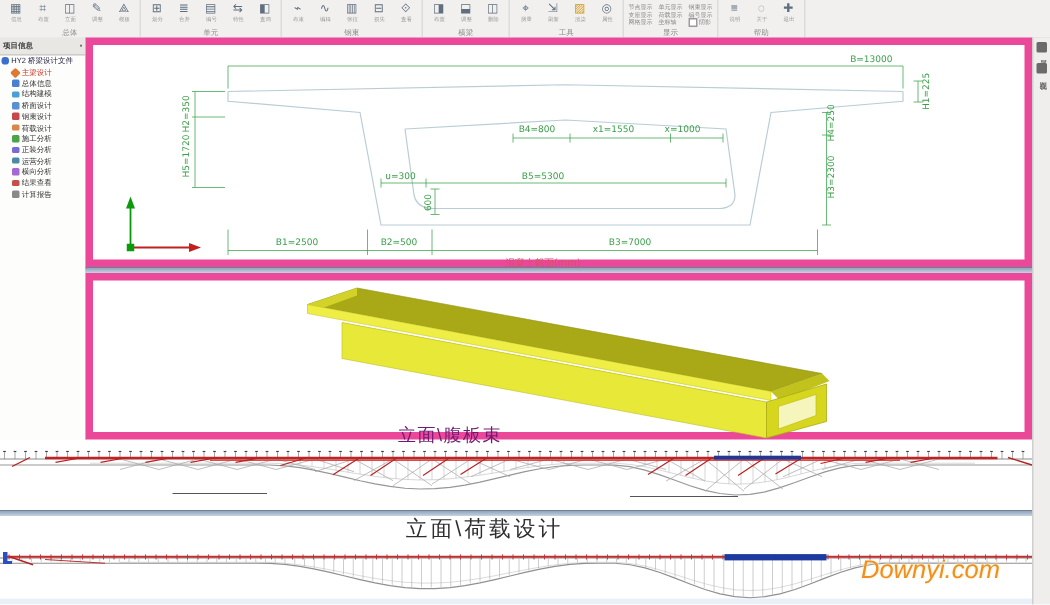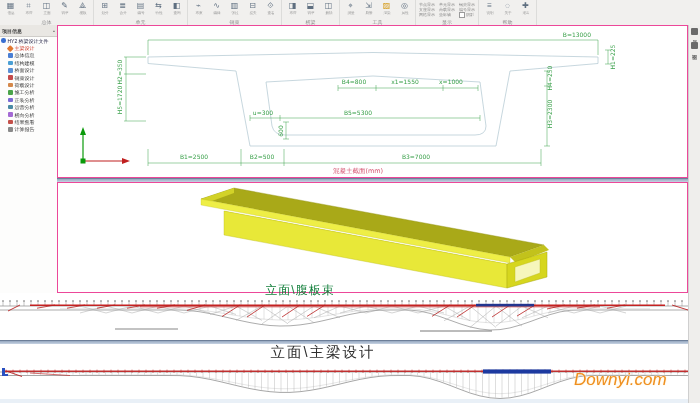--- a/index.html
+++ b/index.html
@@ -29,37 +29,37 @@
   #sb-title{font-size:5px;font-weight:bold;color:#444;}
   #sb-pin{font-size:5px;color:#666;}
   .trow{display:flex;align-items:center;gap:2px;padding:0 1px;height:7.4px;
         white-space:nowrap;overflow:hidden;cursor:pointer;}
   .trow .sq{width:4.5px;height:4.5px;flex:none;border-radius:1px;}
   .ttext{font-size:5px;color:#333;}
   .troot .ttext{color:#224;}
   .tsel .ttext{color:#cc3322;}
   .tind{margin-left:7px;}
   
-  .panel{position:absolute;background:#fff;border:1px solid #ec4899;box-sizing:border-box;}
+  .panel{position:absolute;background:#fff;border:5px solid #ec4899;box-sizing:border-box;}
   #panel-section{left:57px;top:25px;width:631px;height:153px;}
   #panel-3d{left:57px;top:182px;width:631px;height:111px;}
   .splitter{position:absolute;height:4px;background:linear-gradient(#95a7bf,#c7d3e3);
             border-top:1px solid #6d7f99;box-sizing:border-box;}
   #split1{left:57px;top:178px;width:643px;}
   #split2{left:0;top:340px;width:700px;}
   
   #rightbar{position:absolute;right:0;top:25px;width:12px;height:378px;background:#efeeec;
             border-left:1px solid #cfcfcf;box-sizing:border-box;display:flex;
             flex-direction:column;align-items:center;padding-top:3px;gap:4px;}
   .rtab{display:flex;flex-direction:column;align-items:center;cursor:pointer;}
   .rtab .ric{width:7px;height:7px;background:#6a6a6a;border-radius:1px;margin-bottom:1px;}
   .rtab .rtx{writing-mode:vertical-rl;font-size:5px;color:#555;letter-spacing:1px;}
   
   #web-title{position:absolute;left:225px;top:282px;width:150px;text-align:center;
-             font-size:12px;color:#15803d;letter-spacing:1px;}
+             font-size:12px;color:#701a75;letter-spacing:1px;}
   #slab-title{position:absolute;left:218px;top:343px;width:210px;text-align:center;
               font-size:14.5px;color:#2e2e2e;letter-spacing:2px;}
   #watermark{position:absolute;left:574px;top:370px;font-size:17px;font-weight:normal;
              color:#ef8f1f;text-shadow:0 0 2px #ffe9c0,0 0 1px #fff;font-style:italic;}
   .stripsvg{position:absolute;left:0;width:700px;}
   #strip1{top:296px;height:44px;}
   #strip2{top:362px;height:41px;}
   #botband{position:absolute;left:0;top:399px;width:700px;height:4px;background:#e9f0f7;}
   svg text{font-family:"DejaVu Sans",sans-serif;}
   .dim{fill:#3aa04a;font-size:6px;}
@@ -660,21 +660,21 @@
     <line x1="595" y1="9" x2="577" y2="12.2" stroke="#b92020" stroke-width="0.8"></line>
     <line x1="625" y1="9" x2="607" y2="12.2" stroke="#b92020" stroke-width="0.8"></line>
     <line x1="20" y1="9" x2="8" y2="15" stroke="#b92020" stroke-width="0.9"></line>
     <line x1="672" y1="9" x2="688" y2="14" stroke="#b92020" stroke-width="0.9"></line>
     <rect x="476" y="7.8" width="58" height="2.6" fill="#24368f"></rect>
     <line x1="115" y1="33" x2="178" y2="33" stroke="#555" stroke-width="0.7"></line>
     <line x1="420" y1="35" x2="492" y2="35" stroke="#555" stroke-width="0.8"></line>
   </svg>
 
 <div id="split2" class="splitter"></div>
-<div id="slab-title">立面\主梁设计</div>
+<div id="slab-title">立面\荷载设计</div>
 <div id="botband"></div>
 <svg id="strip2" class="stripsvg" viewBox="0 0 700 41">
     <path d="M0,10 L700,10" stroke="#8a8a8a" stroke-width="0.7" fill="none"></path>
     <line x1="8" y1="10.4" x2="8" y2="12.7" stroke="#b5b5b5" stroke-width="0.45"></line>
     <line x1="14.5" y1="10.4" x2="14.5" y2="12.7" stroke="#b5b5b5" stroke-width="0.45"></line>
     <line x1="21" y1="10.4" x2="21" y2="12.7" stroke="#b5b5b5" stroke-width="0.45"></line>
     <line x1="27.5" y1="10.4" x2="27.5" y2="12.7" stroke="#b5b5b5" stroke-width="0.45"></line>
     <line x1="34" y1="10.4" x2="34" y2="12.7" stroke="#b5b5b5" stroke-width="0.45"></line>
     <line x1="40.5" y1="10.4" x2="40.5" y2="12.7" stroke="#b5b5b5" stroke-width="0.45"></line>
     <line x1="47" y1="10.4" x2="47" y2="12.7" stroke="#b5b5b5" stroke-width="0.45"></line>

